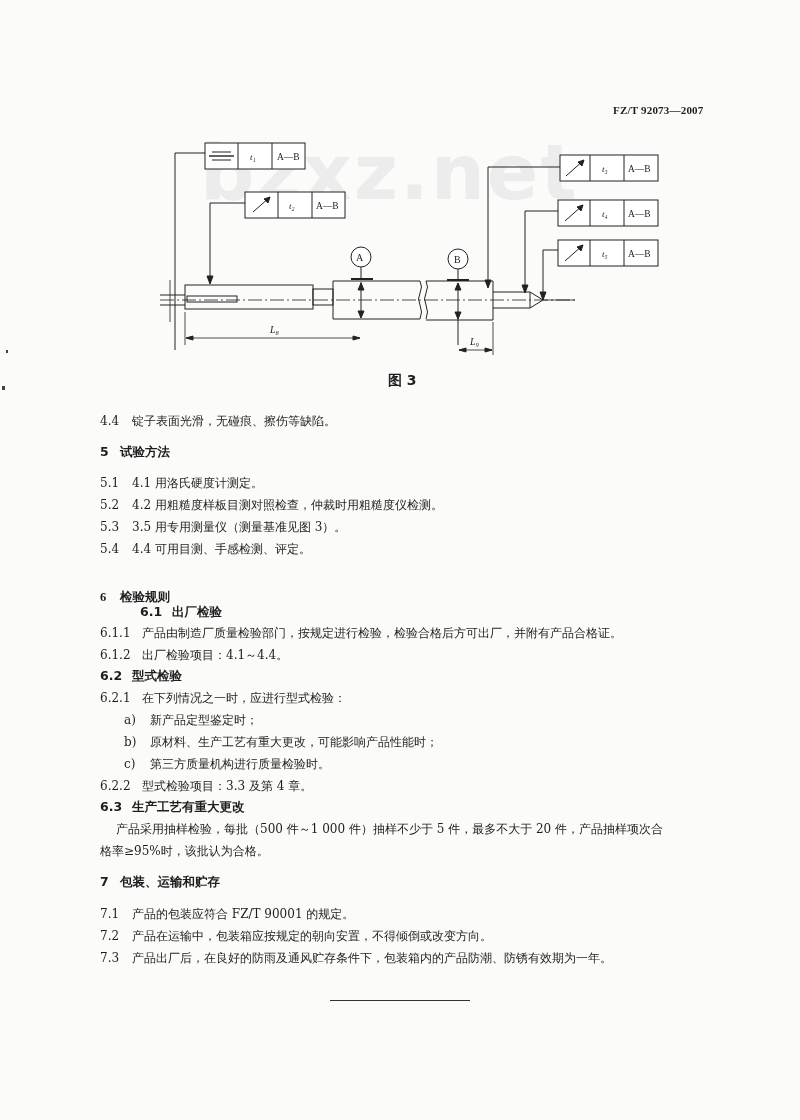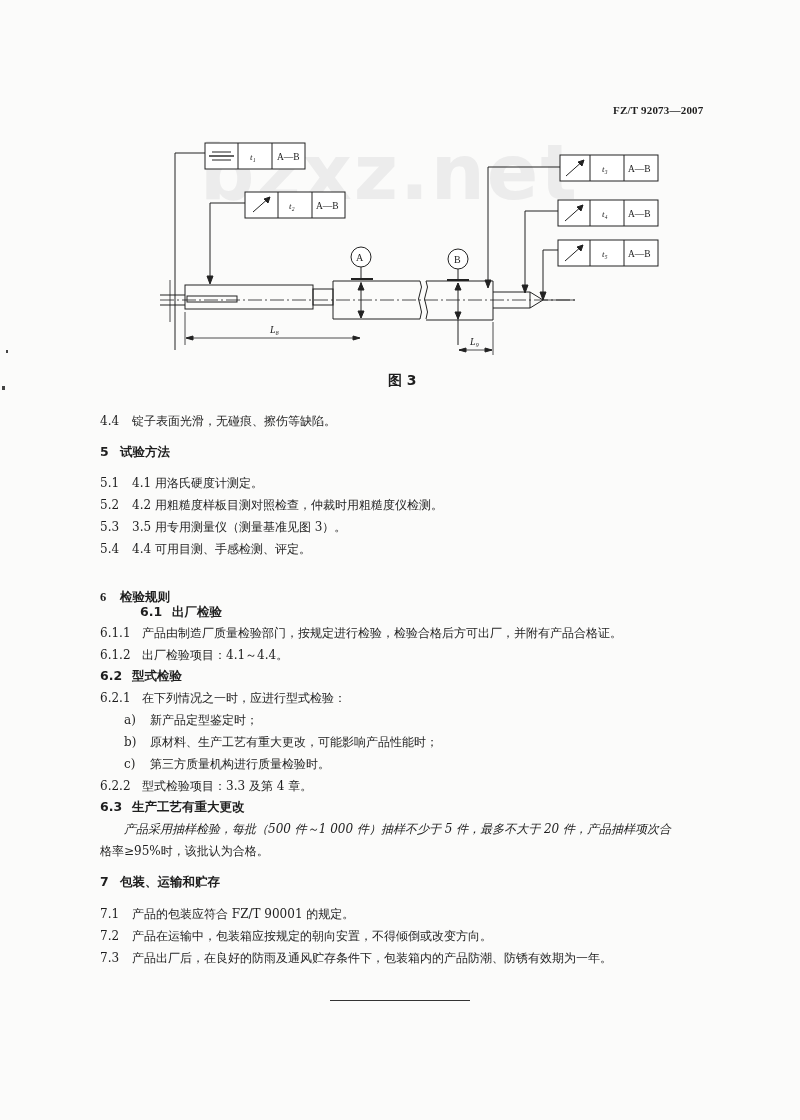--- a/index.html
+++ b/index.html
@@ -226,21 +226,21 @@
 <div class="abs p" style="left:124px;top:756px;">
   <span class="num" style="width:26px">c)</span><span>第三方质量机构进行质量检验时。</span>
 </div>
 <div class="abs p" style="left:100px;top:778px;">
   <span class="num" style="width:42px">6.2.2</span><span>型式检验项目：3.3 及第 4 章。</span>
 </div>
 
 <div class="abs h" style="left:100px;top:799px;">
   <span class="num" style="width:32px">6.3</span><span>生产工艺有重大更改</span>
 </div>
-<div class="abs p" style="left:124px;top:821px;font-style:italic;">产品采用抽样检验，每批（500 件～1 000 件）抽样不少于 5 件，最多不大于 20 件，产品抽样项次合</div>
+<div class="abs p" style="left:116px;top:821px;">产品采用抽样检验，每批（500 件～1 000 件）抽样不少于 5 件，最多不大于 20 件，产品抽样项次合</div>
 <div class="abs p" style="left:100px;top:843px;">格率≥95%时，该批认为合格。</div>
 
 <div class="abs h" style="left:100px;top:874px;">
   <span class="num" style="width:20px">7</span><span>包装、运输和贮存</span>
 </div>
 <div class="abs p" style="left:100px;top:906px;">
   <span class="num" style="width:32px">7.1</span><span>产品的包装应符合 FZ/T 90001 的规定。</span>
 </div>
 <div class="abs p" style="left:100px;top:928px;">
   <span class="num" style="width:32px">7.2</span><span>产品在运输中，包装箱应按规定的朝向安置，不得倾倒或改变方向。</span>

